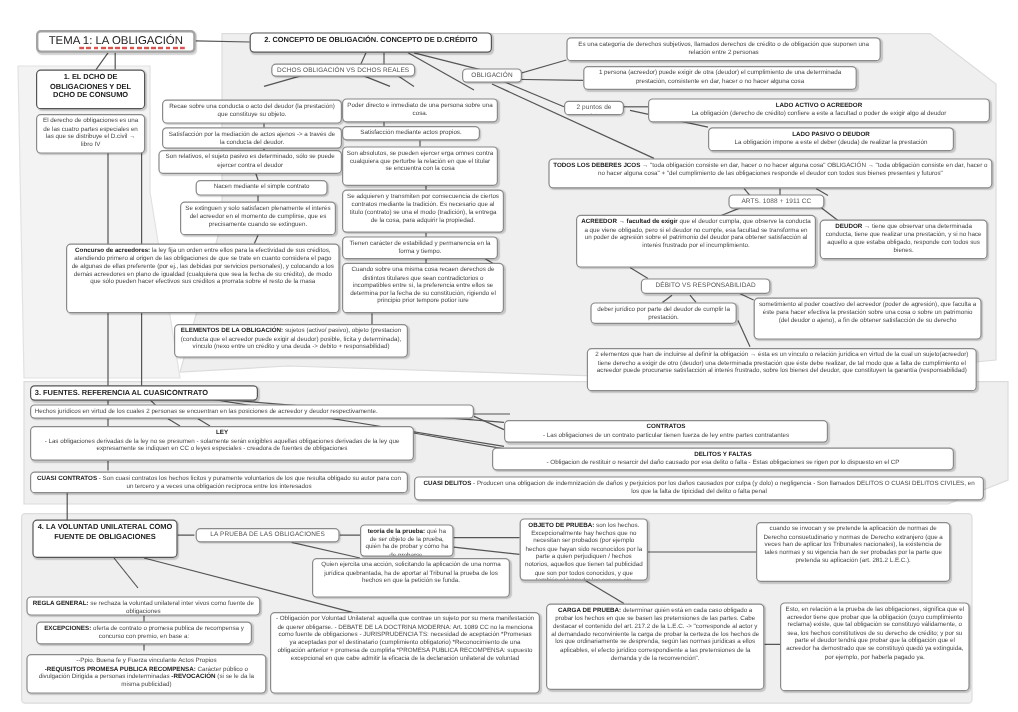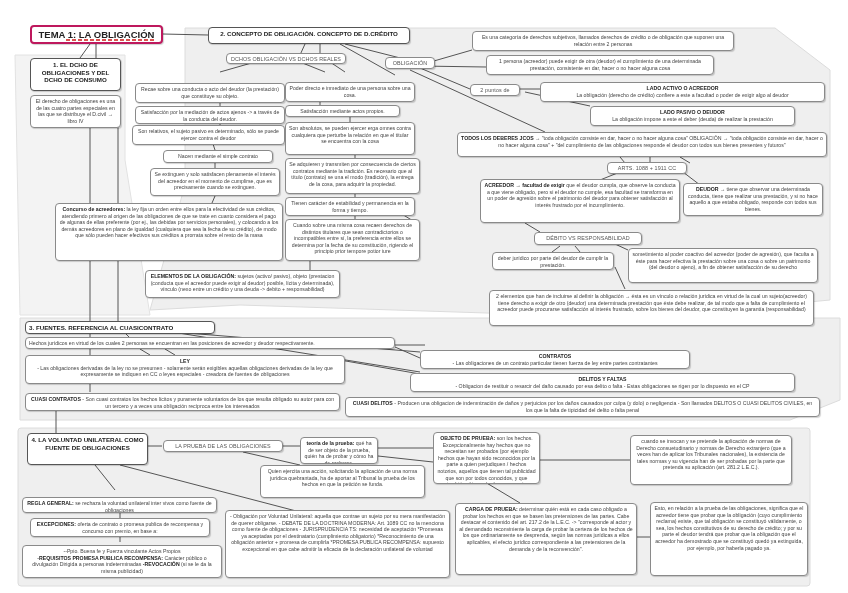--- a/index.html
+++ b/index.html
@@ -3,21 +3,21 @@
 <meta charset="utf-8">
 <style>
   html,body{margin:0;padding:0;background:#ffffff;}
   body{width:848px;height:593px;position:relative;overflow:hidden;font-family:"Liberation Sans",sans-serif;color:#333;}
   .canvas{position:absolute;left:0;top:0;width:848px;height:593px;}
   svg.bg{position:absolute;left:0;top:0;}
   .box{position:absolute;box-sizing:border-box;background:#fff;border:1.2px solid #8a8a8a;border-radius:4px;
        font-size:5.2px;line-height:6.6px;text-align:center;padding:2px 3px;color:#444;
        box-shadow:1px 1px 1px rgba(0,0,0,0.18);overflow:hidden;}
   .box.head{border:1.8px solid #555;font-weight:bold;color:#222;font-size:6.2px;line-height:7.6px;}
-  .box.title{border:2px solid #be185d;font-weight:bold;color:#222;font-size:9.5px;line-height:14px;padding:1px 6px;}
+  .box.title{border:2px solid #a3a3a3;font-weight:normal;color:#222;font-size:9.5px;line-height:14px;padding:1px 6px;}
   .box.tag{font-size:5.4px;line-height:7px;color:#555;letter-spacing:0.1px;}
   .underline{position:absolute;height:1.5px;background:repeating-linear-gradient(90deg,#d9534f 0 4px,transparent 4px 6px);}
   .t{display:block;}
   .bold-lead{font-weight:bold;color:#222;}
 </style>
 </head>
 <body>
 
 <div class="canvas">
 

